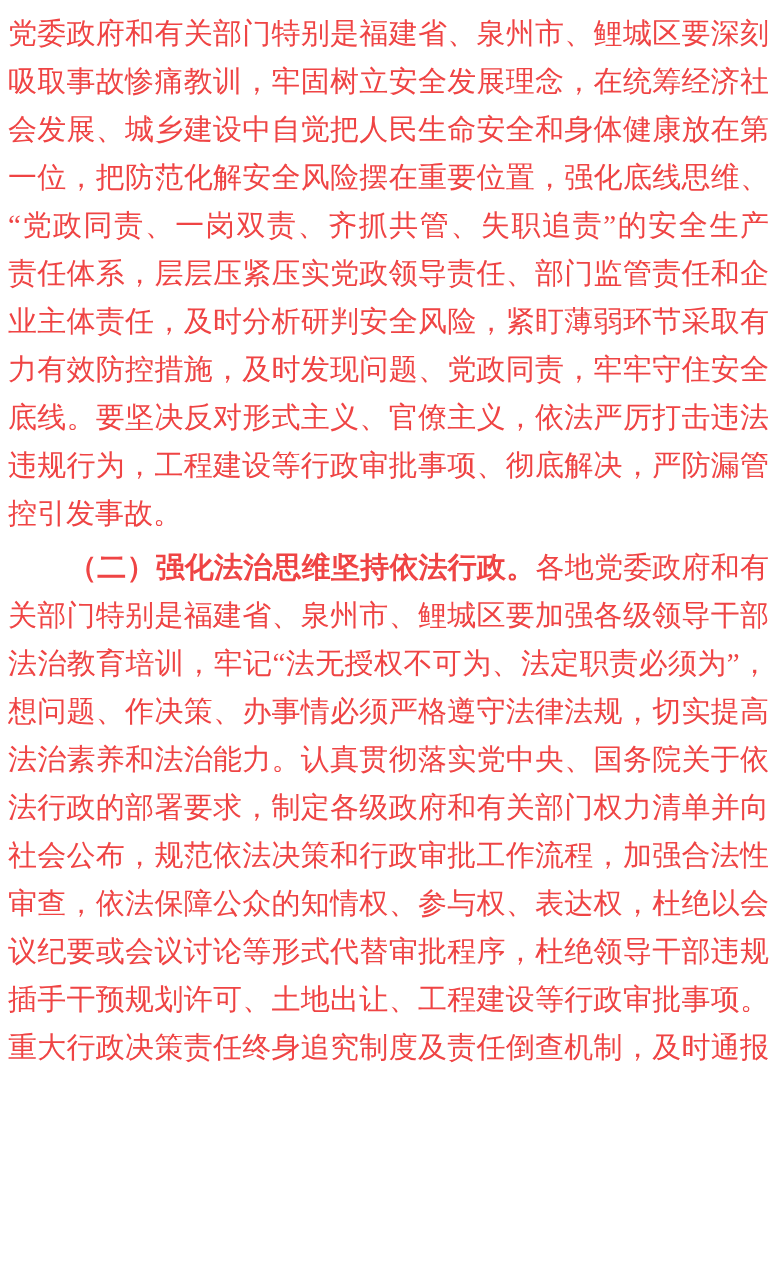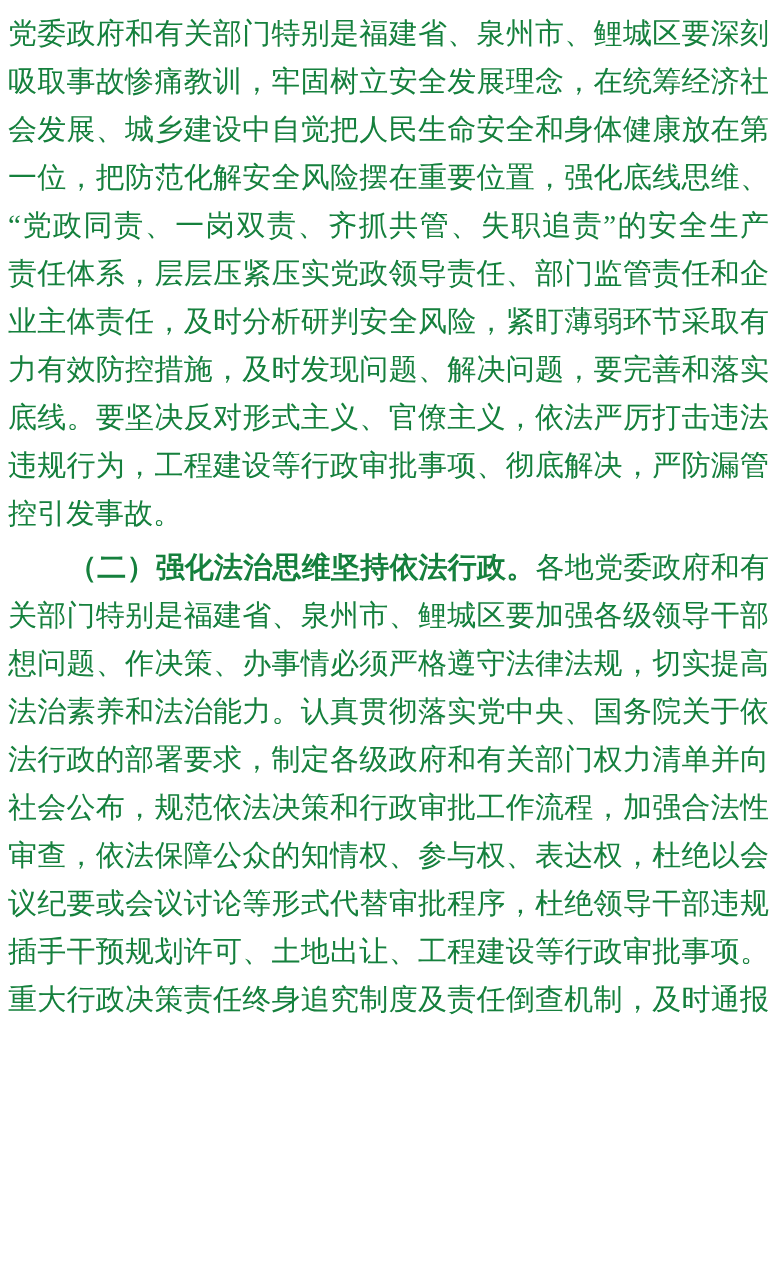--- a/index.html
+++ b/index.html
@@ -11,21 +11,21 @@
     width: 779px;
     height: 1274px;
     overflow: hidden;
     font-family: "Liberation Serif", serif;
   }
   .doc {
     box-sizing: border-box;
     width: 779px;
     height: 1274px;
     padding: 9px 10px 0 8px;
-    color: #15803d;
+    color: #ef4444;
   }
   .line {
     font-size: 29px;
     line-height: 48px;
     height: 48px;
     text-align: justify;
     text-align-last: justify;
     overflow: hidden;
   }
   .line.last-line {
@@ -48,31 +48,32 @@
 <div class="doc">
 
   <div class="para1">
     <div class="line">党委政府和有关部门特别是福建省、泉州市、鲤城区要深刻</div>
     <div class="line">吸取事故惨痛教训，牢固树立安全发展理念，在统筹经济社</div>
     <div class="line">会发展、城乡建设中自觉把人民生命安全和身体健康放在第</div>
     <div class="line">一位，把防范化解安全风险摆在重要位置，强化底线思维、</div>
     <div class="line">“党政同责、一岗双责、齐抓共管、失职追责”的安全生产</div>
     <div class="line">责任体系，层层压紧压实党政领导责任、部门监管责任和企</div>
     <div class="line">业主体责任，及时分析研判安全风险，紧盯薄弱环节采取有</div>
-    <div class="line">力有效防控措施，及时发现问题、解决问题，要完善和落实</div>
+    <div class="line">力有效防控措施，及时发现问题、党政同责，牢牢守住安全</div>
     <div class="line">底线。要坚决反对形式主义、官僚主义，依法严厉打击违法</div>
     <div class="line">违规行为，工程建设等行政审批事项、彻底解决，严防漏管失</div>
     <div class="line last-line">控引发事故。</div>
   </div>
 
   <div class="para2">
     <div class="line first-indent">
       <span class="heading-bold">（二）强化法治思维坚持依法行政。</span><span>各地党委政府和有</span>
     </div>
     <div class="line">关部门特别是福建省、泉州市、鲤城区要加强各级领导干部</div>
+    <div class="line">法治教育培训，牢记“法无授权不可为、法定职责必须为”，</div>
     <div class="line">想问题、作决策、办事情必须严格遵守法律法规，切实提高</div>
     <div class="line">法治素养和法治能力。认真贯彻落实党中央、国务院关于依</div>
     <div class="line">法行政的部署要求，制定各级政府和有关部门权力清单并向</div>
     <div class="line">社会公布，规范依法决策和行政审批工作流程，加强合法性</div>
     <div class="line">审查，依法保障公众的知情权、参与权、表达权，杜绝以会</div>
     <div class="line">议纪要或会议讨论等形式代替审批程序，杜绝领导干部违规</div>
     <div class="line">插手干预规划许可、土地出让、工程建设等行政审批事项。</div>
     <div class="line">重大行政决策责任终身追究制度及责任倒查机制，及时通报</div>
   </div>
 

